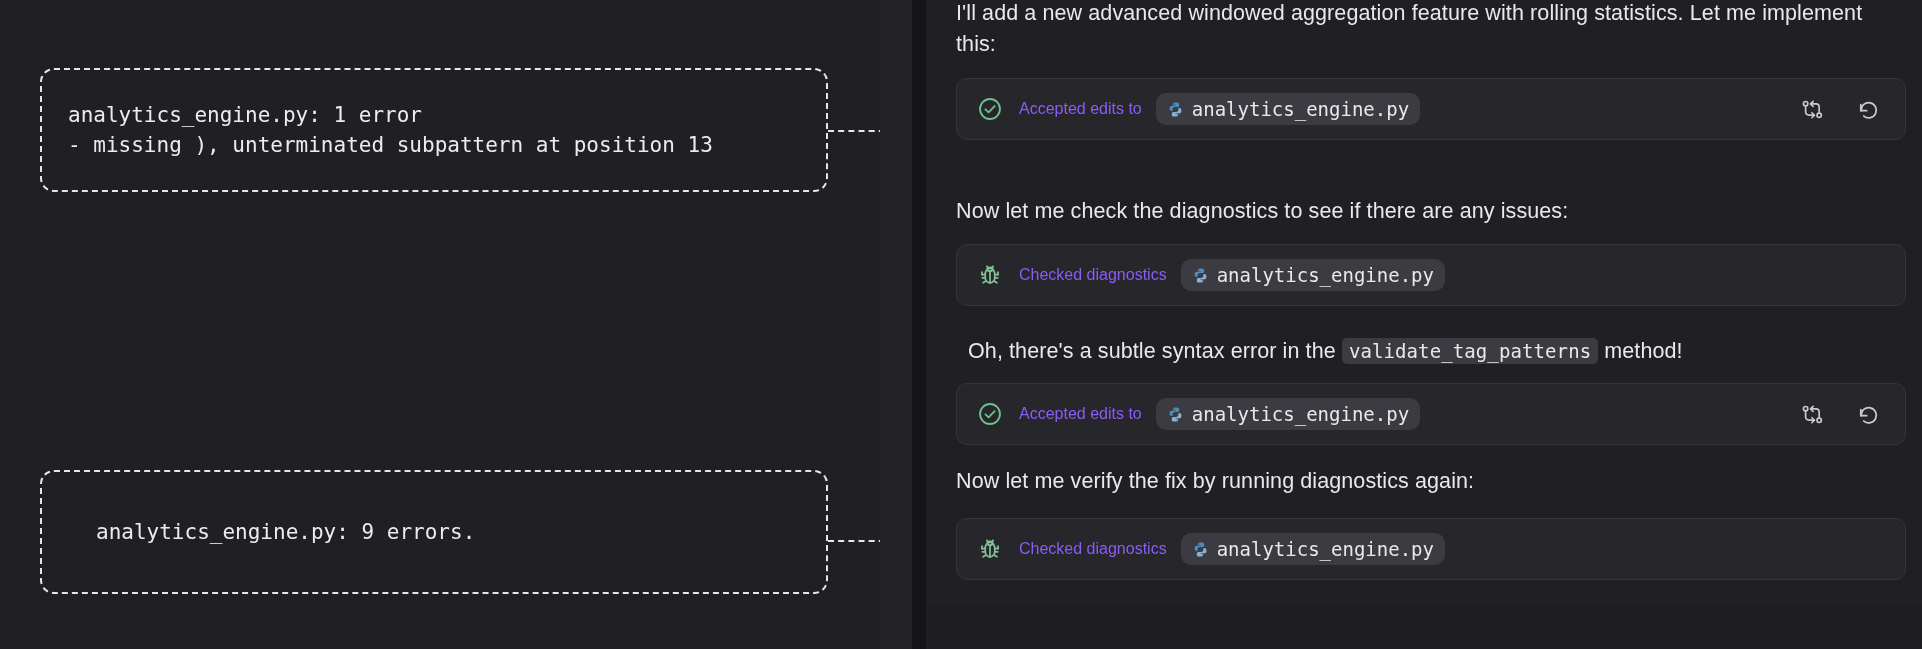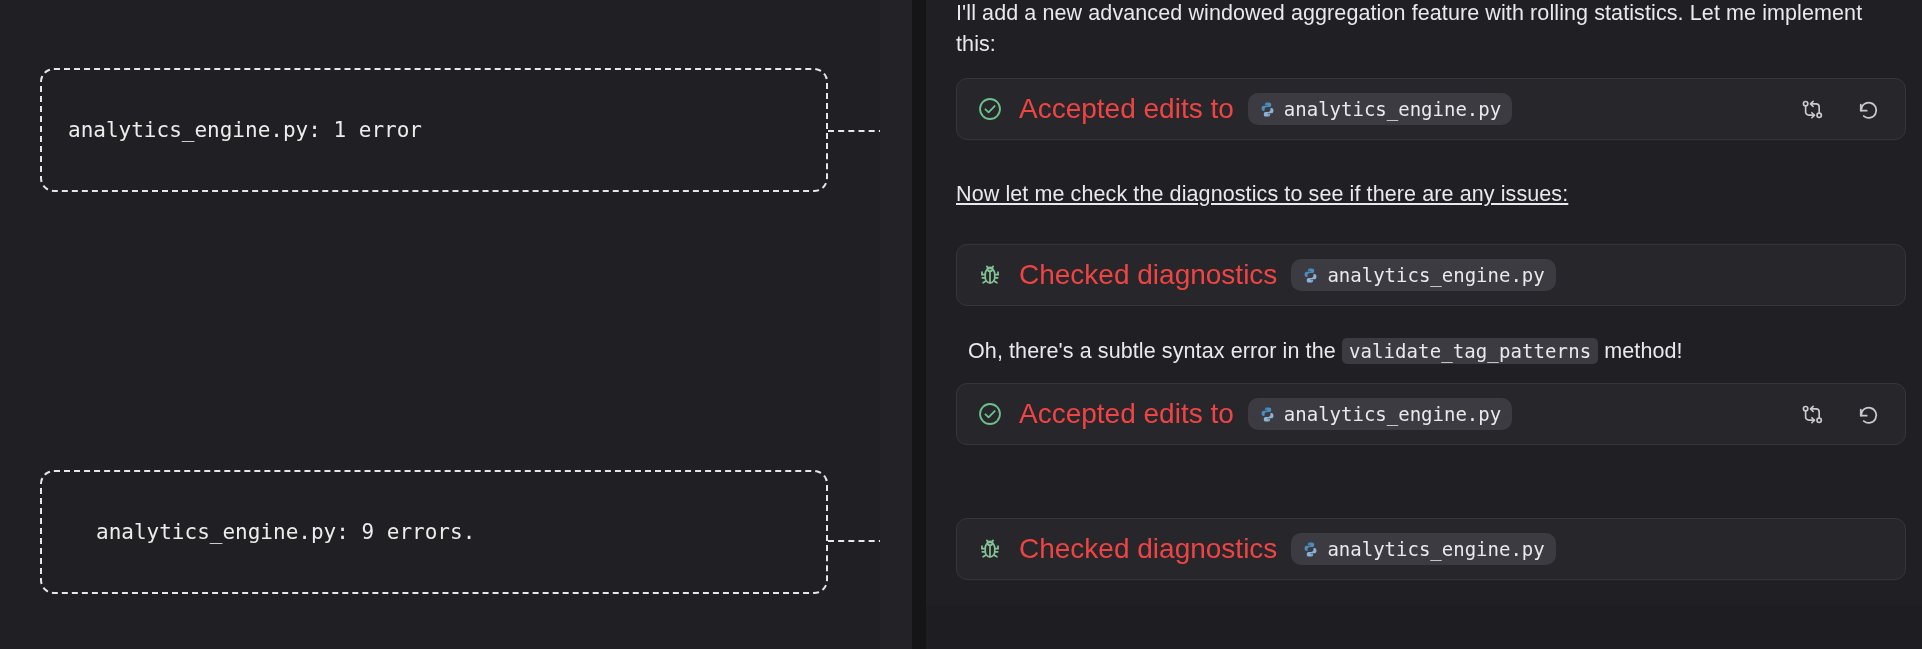--- a/index.html
+++ b/index.html
@@ -125,22 +125,22 @@
     width: 950px;
     height: 62px;
     background: #26262b;
     border: 1px solid #35353b;
     border-radius: 11px;
     display: flex;
     align-items: center;
     padding: 0 16px 0 18px;
   }
   .tool-label {
-    font-size: 28px;
-    color: #ef4444;
+    font-size: 16px;
+    color: #8b5cf6;
     margin-left: 14px;
     white-space: nowrap;
   }
   .file-chip {
     display: inline-flex;
     align-items: center;
     gap: 8px;
     background: #3b3b41;
     border-radius: 10px;
     padding: 5px 11px;
@@ -170,20 +170,21 @@
 </style>
 </head>
 <body>
 
 <div id="stage">
 
   <div id="left-panel">
 
     <div class="callout" id="callout-error">
       <div class="callout-line">analytics_engine.py: 1 error</div>
+      <div class="callout-line">- missing ), unterminated subpattern at position 13</div>
     </div>
 
     <div class="callout" id="callout-clean">
       <div class="callout-line">analytics_engine.py: 9 errors.</div>
     </div>
 
     <div class="leader" id="leader-top"></div>
     <div class="leader" id="leader-bottom"></div>
   </div>
 
@@ -227,21 +228,21 @@
         </span>
         <span class="icon-btn">
           <svg class="ico" width="25" height="25" viewBox="0 0 24 24" fill="none" stroke="#c9c9cf" stroke-width="1.7" stroke-linecap="round" stroke-linejoin="round">
             <path d="M4.6 7.4 V13.1 H10.3"></path>
             <path d="M4.9 13.0 a7.3 7.3 0 1 1 2.6 5.3"></path>
           </svg>
         </span>
       </span>
     </div>
 
-    <div class="para" style="top:179px;text-decoration:underline;">Now let me check the diagnostics to see if there are any issues:</div>
+    <div class="para" style="top:196px;">Now let me check the diagnostics to see if there are any issues:</div>
 
     <div class="tool-card" style="top:244px;">
       <span class="icon-btn">
         <svg class="ico" width="26" height="26" viewBox="0 0 24 24" fill="none" stroke="#84c196" stroke-width="1.6" stroke-linecap="round" stroke-linejoin="round">
           <path d="M9.1 4.0 L10.4 5.6"></path>
           <path d="M14.9 4.0 L13.6 5.6"></path>
           <ellipse cx="12" cy="6.7" rx="2.5" ry="1.8"></ellipse>
           <path d="M7.6 11.2 a4.4 5.4 0 0 1 8.8 0 v3.0 a4.4 5.0 0 0 1 -8.8 0 z"></path>
           <path d="M12 9.2 V19.2"></path>
           <path d="M7.6 11.6 H4.6"></path>
@@ -300,20 +301,21 @@
         </span>
         <span class="icon-btn">
           <svg class="ico" width="25" height="25" viewBox="0 0 24 24" fill="none" stroke="#c9c9cf" stroke-width="1.7" stroke-linecap="round" stroke-linejoin="round">
             <path d="M4.6 7.4 V13.1 H10.3"></path>
             <path d="M4.9 13.0 a7.3 7.3 0 1 1 2.6 5.3"></path>
           </svg>
         </span>
       </span>
     </div>
 
+    <div class="para" style="top:466px;">Now let me verify the fix by running diagnostics again:</div>
 
     <div class="tool-card" style="top:518px;">
       <span class="icon-btn">
         <svg class="ico" width="26" height="26" viewBox="0 0 24 24" fill="none" stroke="#84c196" stroke-width="1.6" stroke-linecap="round" stroke-linejoin="round">
           <path d="M9.1 4.0 L10.4 5.6"></path>
           <path d="M14.9 4.0 L13.6 5.6"></path>
           <ellipse cx="12" cy="6.7" rx="2.5" ry="1.8"></ellipse>
           <path d="M7.6 11.2 a4.4 5.4 0 0 1 8.8 0 v3.0 a4.4 5.0 0 0 1 -8.8 0 z"></path>
           <path d="M12 9.2 V19.2"></path>
           <path d="M7.6 11.6 H4.6"></path>

